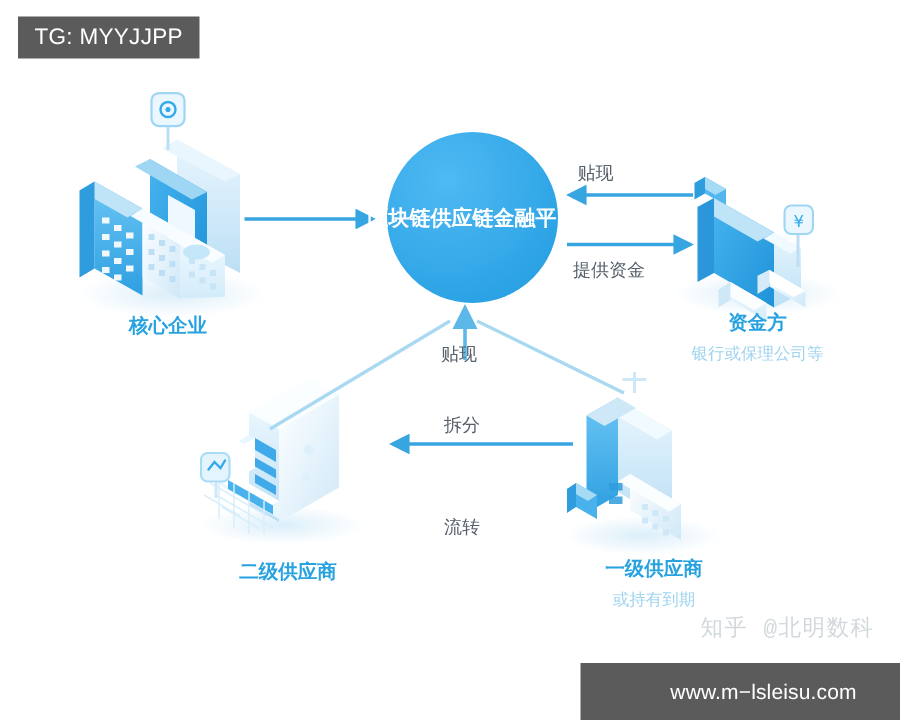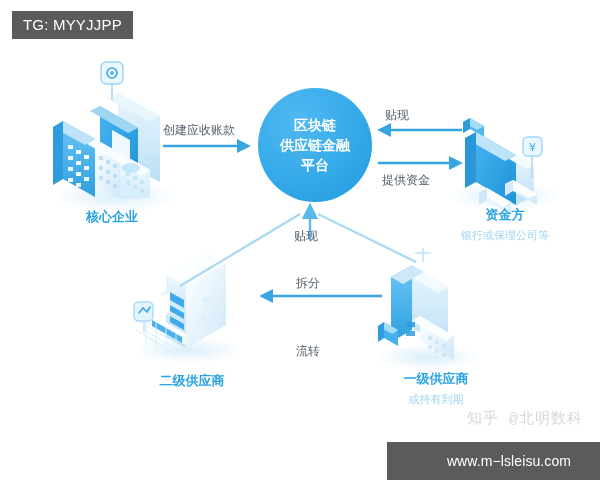--- a/index.html
+++ b/index.html
@@ -41,21 +41,21 @@
     white-space:nowrap;
     z-index:30;
     letter-spacing:1px;
   }
 
   
   .hub{
     position:absolute;left:258px;top:88px;
     width:114px;height:114px;border-radius:50%;
     background:radial-gradient(circle at 35% 28%, #4fb9f2 0%, #35a9e9 55%, #1f9ade 100%);
-    display:flex;flex-direction:column;align-items:center;justify-content:center;
+    display:flex;flex-direction:row;align-items:center;justify-content:center;
     color:#ffffff;font-weight:bold;font-size:14px;line-height:1.45;
     text-align:center;
     z-index:20;
     box-shadow:0 0 0 0 rgba(0,0,0,0);
   }
   .hub span{display:block;white-space:nowrap;}
 
   
   .node-label{
     position:absolute;text-align:center;white-space:nowrap;z-index:25;
@@ -350,21 +350,20 @@
 
   <div class="node-label" id="label-tier1">
     <span class="main">一级供应商</span>
     <span class="sub">或持有到期</span>
   </div>
 
   <div class="node-label" id="label-tier2">
     <span class="main">二级供应商</span>
   </div>
 
-  <div class="flow-label" id="flow-create">创建应收账款</div>
   <div class="flow-label" id="flow-discount-r">贴现</div>
   <div class="flow-label" id="flow-fund">提供资金</div>
   <div class="flow-label" id="flow-discount-c">贴现</div>
   <div class="flow-label" id="flow-split">拆分</div>
   <div class="flow-label" id="flow-circulate">流转</div>
 
   <div class="watermark">知乎 @北明数科</div>
   <div class="tg-tag">TG: MYYJJPP</div>
   <div class="url-bar">www.m−lsleisu.com</div>
 

